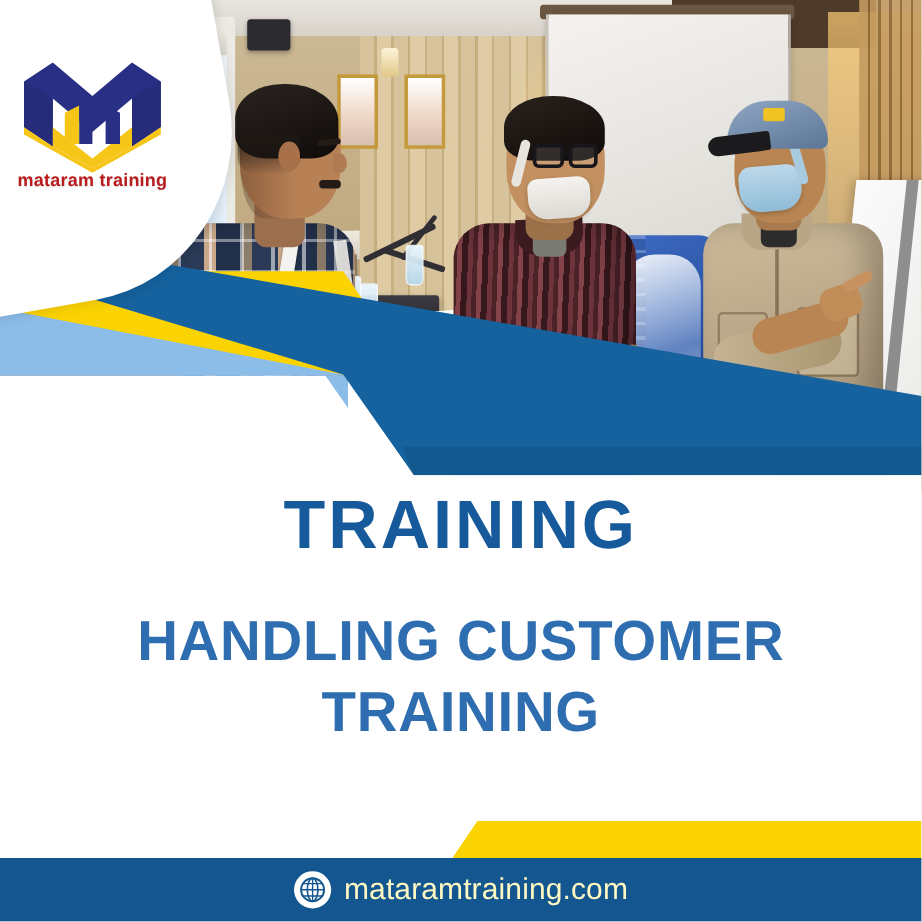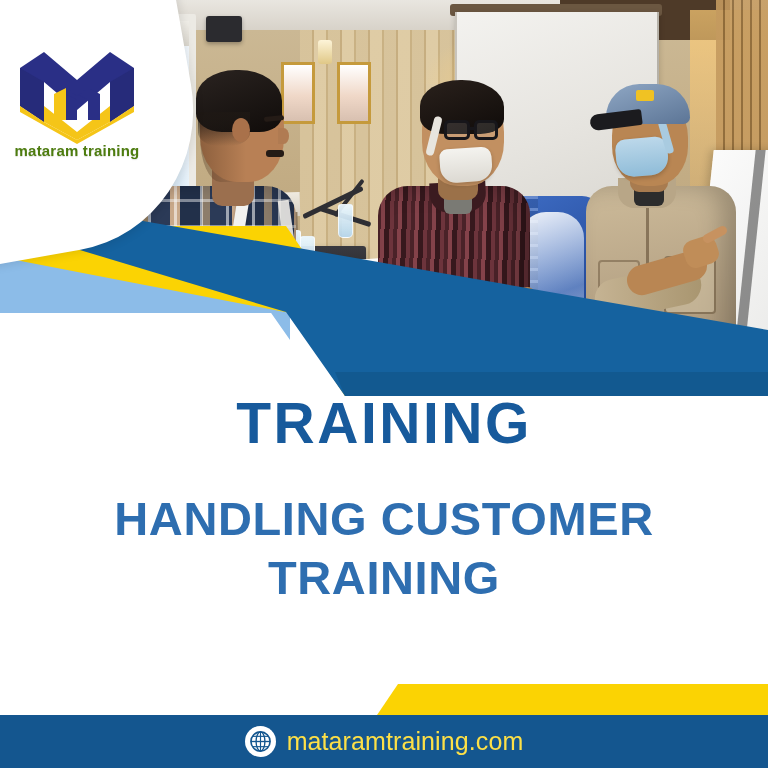--- a/index.html
+++ b/index.html
@@ -418,33 +418,33 @@
     transform:rotate(-10deg);
     box-shadow:2px 2px 10px rgba(0,0,0,.10);
   }
   .logo-wrap{
     position:absolute;left:14px;top:44px;width:126px;height:128px;
   }
   .logo-svg{display:block;width:126px;height:100px;}
   .logo-text{
     position:absolute;left:0;top:98px;width:126px;
     text-align:center;
-    color:#4d7c0f;
+    color:#b91c1c;
     font-size:15px;font-weight:700;letter-spacing:.2px;
     font-family:"Liberation Sans","DejaVu Sans",sans-serif;
     text-shadow:0 1px 1px rgba(0,0,0,.12);
   }
 
   
   .band{position:absolute;left:0;top:0;width:768px;height:768px;pointer-events:none;}
   .band svg{display:block;width:768px;height:768px;}
 
   
   .titles{
-    position:absolute;left:0;top:395px;width:768px;
+    position:absolute;left:0;top:410px;width:768px;
     text-align:center;
   }
   .t-main{
     font-size:57px;font-weight:700;letter-spacing:2.5px;
     color:#175A9C;line-height:1.0;
     font-family:"Liberation Sans","DejaVu Sans",sans-serif;
   }
   .t-sub{
     margin-top:38px;
     font-size:47px;font-weight:700;letter-spacing:.6px;
@@ -466,21 +466,21 @@
   }
   .foot-inner{display:flex;align-items:center;gap:11px;}
   .globe{
     width:31px;height:31px;border-radius:50%;
     background:#ffffff;
     display:flex;align-items:center;justify-content:center;
     flex:0 0 auto;
   }
   .globe svg{display:block;}
   .foot-url{
-    color:#fde047;font-size:25px;font-weight:400;letter-spacing:.1px;
+    color:#fef9c3;font-size:25px;font-weight:400;letter-spacing:.1px;
     font-family:"Liberation Sans","DejaVu Sans",sans-serif;
   }
 </style>
 </head>
 <body>
 
 <div id="poster">
 
   <div class="photo">
     <div class="ph-ceiling"></div>

